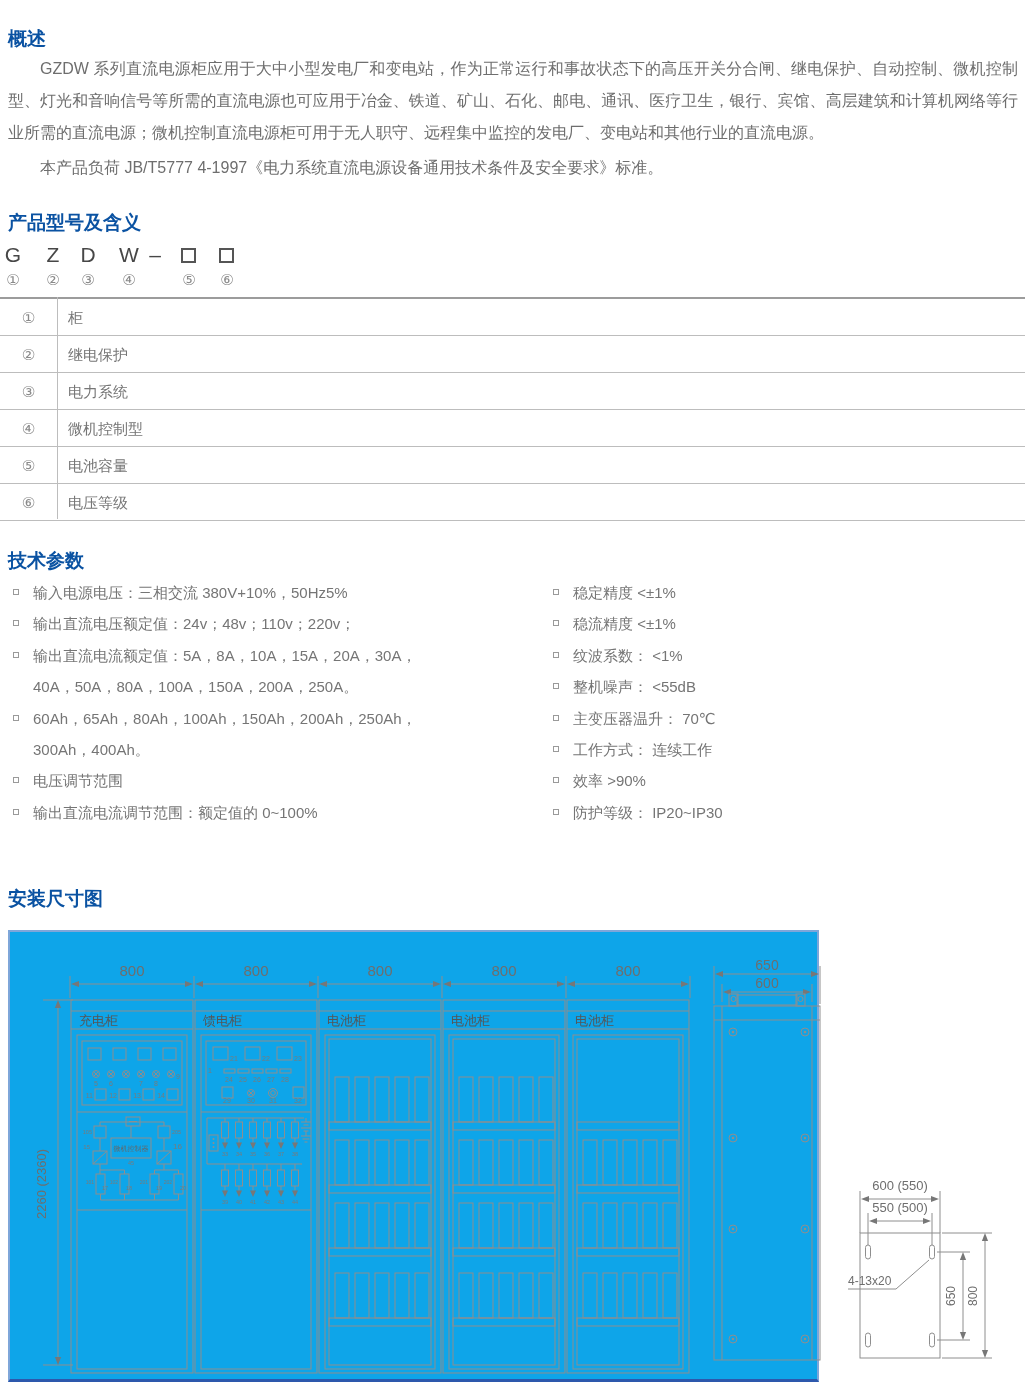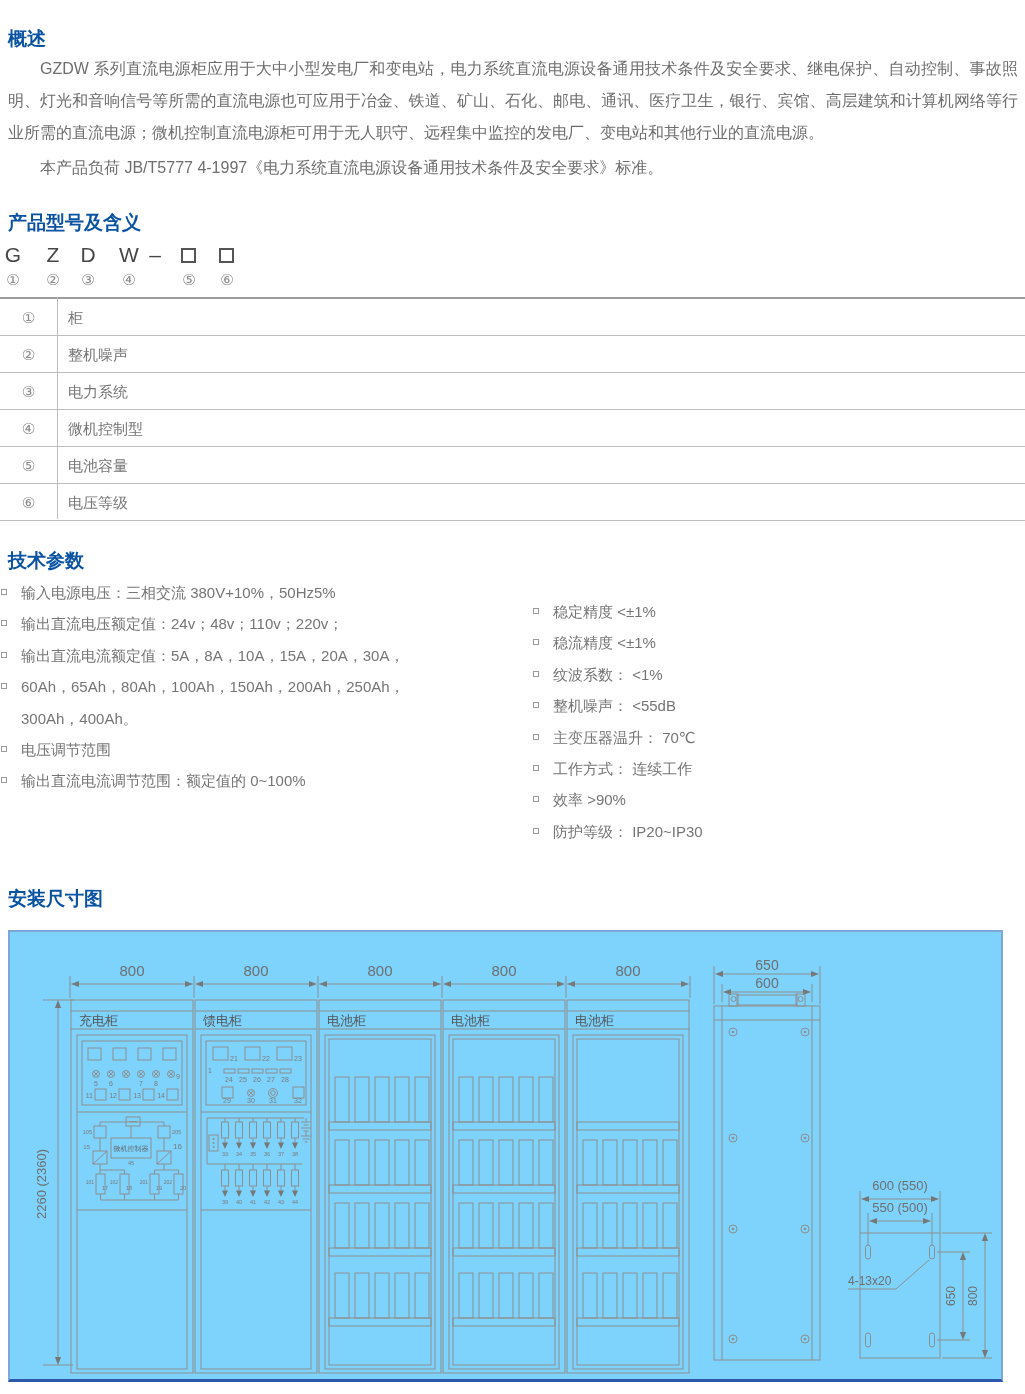--- a/index.html
+++ b/index.html
@@ -14,40 +14,40 @@
   .model-row { position:absolute; left:0; top:243px; width:320px; height:55px; }
   .ml { position:absolute; top:0; transform:translateX(-50%); font-size:21px; color:#474747; }
   .mbox { position:absolute; top:5px; width:15px; height:15px; border:2px solid #555; }
   .mc { position:absolute; top:28px; transform:translateX(-50%); font-size:15px; color:#8a8a8a; }
   .mtable { position:absolute; left:0; top:297px; width:1025px; border-top:2px solid #9c9c9c; }
   .trow { height:37px; border-bottom:1px solid #bdbdbd; position:relative; }
   .tno { position:absolute; left:0; top:0; width:57px; text-align:center; line-height:37px; font-size:15px; color:#8a8a8a; }
   .tlabel { position:absolute; left:68px; top:0; line-height:37px; font-size:15px; color:#767676; }
   .tdiv { position:absolute; left:57px; top:297px; width:1px; height:222px; background:#bdbdbd; }
   .techcol { position:absolute; top:577px; }
-  #techleft { left:0; width:538px; }
-  #techright { left:532px; width:470px;margin-top:19px; }
+  #techleft { left:12px; width:538px; }
+  #techright { left:552px; width:470px; }
   .ti { position:relative; padding-left:21px; font-size:15px; line-height:31.4px; color:#757575; }
   .ti .bullet { position:absolute; left:1px; top:12px; width:6px; height:6px; border:1px solid #9a9a9a; background:#fff; }
-  .frame { position:absolute; left:8px; top:930px; width:995px; height:452px;
-           border:2px solid #7fa6d9; border-bottom:3px solid #2d58ac; background:#7dd3fc; }
+  .frame { position:absolute; left:8px; top:930px; width:811px; height:452px;
+           border:2px solid #7fa6d9; border-bottom:3px solid #2d58ac; background:#0ea5e9; }
   svg { display:block; }
   svg text { fill:#7a7a7a; stroke:none; font-family:"Liberation Sans","DejaVu Sans",sans-serif; }
   svg .cl { fill:#565656; }
   svg .dl { fill:#6e6e6e; }
   svg .ar { fill:#777777; stroke:none; }
   svg .fl { fill:#8e8e8e; stroke:none; }
 </style>
 </head>
 <body>
 
 <div class="page">
 
   <h2 class="hd" id="h-ov">概述</h2>
-  <p class="para" id="p1">GZDW 系列直流电源柜应用于大中小型发电厂和变电站，电力系统直流电源设备通用技术条件及安全要求、继电保护、自动控制、事故照明、灯光和音响信号等所需的直流电源也可应用于冶金、铁道、矿山、石化、邮电、通讯、医疗卫生，银行、宾馆、高层建筑和计算机网络等行业所需的直流电源；微机控制直流电源柜可用于无人职守、远程集中监控的发电厂、变电站和其他行业的直流电源。</p>
+  <p class="para" id="p1">GZDW 系列直流电源柜应用于大中小型发电厂和变电站，作为正常运行和事故状态下的高压开关分合闸、继电保护、自动控制、微机控制型、灯光和音响信号等所需的直流电源也可应用于冶金、铁道、矿山、石化、邮电、通讯、医疗卫生，银行、宾馆、高层建筑和计算机网络等行业所需的直流电源；微机控制直流电源柜可用于无人职守、远程集中监控的发电厂、变电站和其他行业的直流电源。</p>
   <p class="para" id="p2">本产品负荷 JB/T5777 4-1997《电力系统直流电源设备通用技术条件及安全要求》标准。</p>
 
   <h2 class="hd" id="h-model">产品型号及含义</h2>
 
   <div class="model-row">
     <span class="ml" style="left:13px">G</span>
     <span class="ml" style="left:53px">Z</span>
     <span class="ml" style="left:88px">D</span>
     <span class="ml" style="left:129px">W</span>
     <span class="ml" style="left:155px">–</span>
@@ -61,21 +61,21 @@
     <span class="mc" style="left:227px">⑥</span>
   </div>
 
   <div class="mtable">
     <div class="trow">
       <span class="tno">①</span>
       <span class="tlabel">柜</span>
     </div>
     <div class="trow">
       <span class="tno">②</span>
-      <span class="tlabel">整机噪声</span>
+      <span class="tlabel">继电保护</span>
     </div>
     <div class="trow">
       <span class="tno">③</span>
       <span class="tlabel">电力系统</span>
     </div>
     <div class="trow">
       <span class="tno">④</span>
       <span class="tlabel">微机控制型</span>
     </div>
     <div class="trow">
@@ -96,20 +96,21 @@
       <span class="bullet"></span>
       <div>输入电源电压：三相交流 380V+10%，50Hz5%</div>
     </div>
     <div class="ti">
       <span class="bullet"></span>
       <div>输出直流电压额定值：24v；48v；110v；220v；</div>
     </div>
     <div class="ti">
       <span class="bullet"></span>
       <div>输出直流电流额定值：5A，8A，10A，15A，20A，30A，</div>
+      <div>40A，50A，80A，100A，150A，200A，250A。</div>
     </div>
     <div class="ti">
       <span class="bullet"></span>
       <div>60Ah，65Ah，80Ah，100Ah，150Ah，200Ah，250Ah，</div>
       <div>300Ah，400Ah。</div>
     </div>
     <div class="ti">
       <span class="bullet"></span>
       <div>电压调节范围</div>
     </div>

